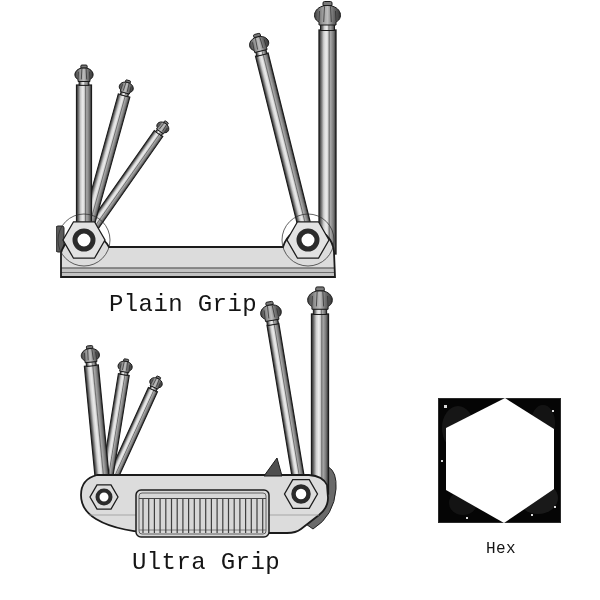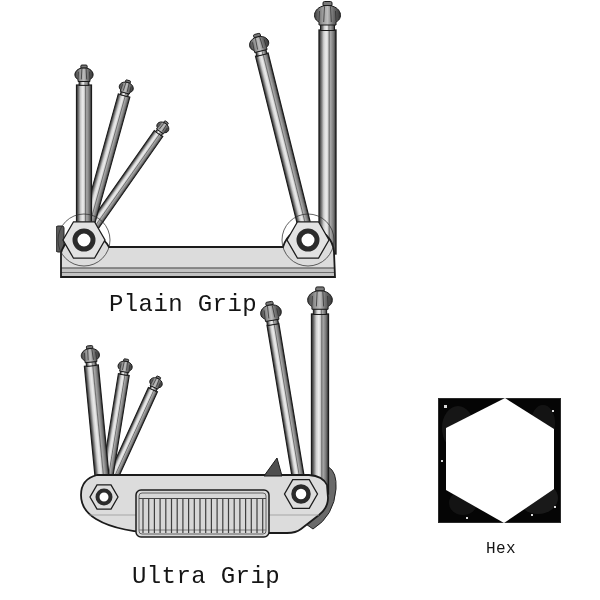--- a/index.html
+++ b/index.html
@@ -142,21 +142,21 @@
       <g>
         <polygon points="47,215 40,227.1 26,227.1 19,215 26,202.9 40,202.9" fill="#dddddd" stroke="#1c1c1c" stroke-width="1.3"></polygon>
         <circle cx="33" cy="215" r="6.5" fill="#ffffff" stroke="#2b2b2b" stroke-width="4"></circle>
       </g>
       <g>
         <polygon points="246.5,212 238.25,226.3 221.75,226.3 213.5,212 221.75,197.7 238.25,197.7" fill="#dddddd" stroke="#1c1c1c" stroke-width="1.3"></polygon>
         <circle cx="230" cy="212" r="7.5" fill="#ffffff" stroke="#2b2b2b" stroke-width="4.5"></circle>
       </g>
     </svg>
   </figure>
-  <figcaption class="caption" style="left:190px;top:563px;">Ultra Grip</figcaption>
+  <figcaption class="caption" style="left:190px;top:549px;">Ultra Grip</figcaption>
 
   <figure class="fig" style="left:422px;top:398px;">
     <svg width="123" height="125" viewBox="0 0 123 125">
       <rect x="0.5" y="0.5" width="122" height="124" fill="#050505" stroke="#2a2a2a"></rect>
       <g opacity="0.55">
         <ellipse cx="20" cy="30" rx="16" ry="22" fill="#242424"></ellipse>
         <ellipse cx="105" cy="25" rx="12" ry="18" fill="#202020"></ellipse>
         <ellipse cx="100" cy="100" rx="20" ry="16" fill="#2a2a2a"></ellipse>
         <ellipse cx="25" cy="105" rx="14" ry="12" fill="#1f1f1f"></ellipse>
       </g>

